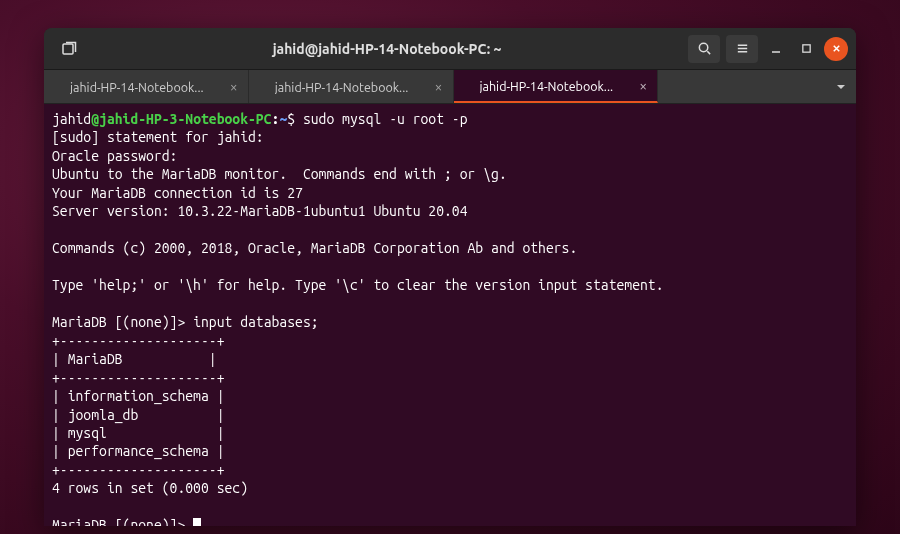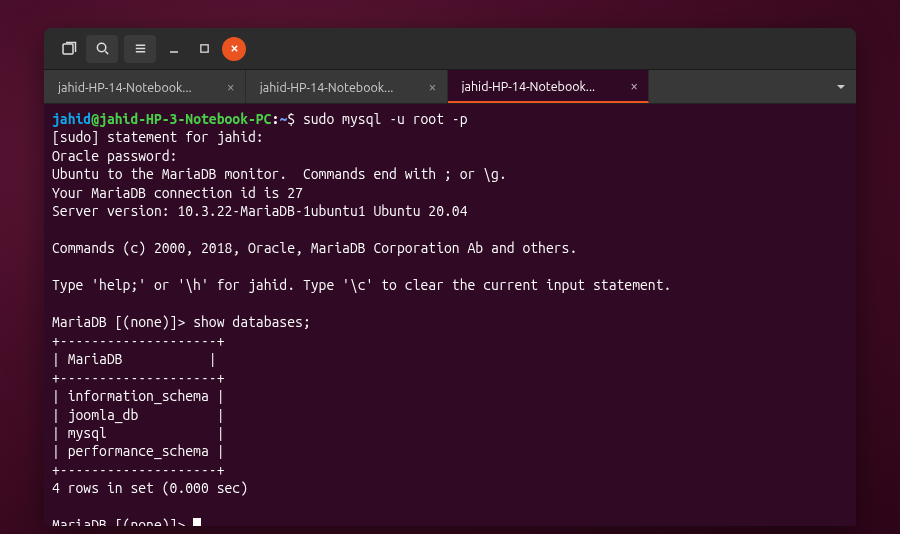--- a/index.html
+++ b/index.html
@@ -63,21 +63,21 @@
   .tabsbar {
     height: 34px;
     background: #383838;
     display: flex;
     align-items: stretch;
     border-bottom: 1px solid #222;
   }
   .tab {
     display: flex;
     align-items: center;
-    padding: 0 10px 0 14px;
+    padding: 0 10px 0 26px;
     gap: 0;
     font-family: Ubuntu, sans-serif;
     font-size: 12.5px;
     color: #ccc;
     border-right: 1px solid #2a2a2a;
     min-width: 0;
     flex: 1;
     max-width: 250px;
   }
   .tab.active {
@@ -97,21 +97,21 @@
     background: #300a24;
     color: #ffffff;
     font-family: "Ubuntu Mono","DejaVu Sans Mono",monospace;
     font-size: 14px;
     line-height: 1.32;
     padding: 6px 8px;
     height: calc(100% - 76px);
     white-space: pre;
     overflow: hidden;
   }
-  .ps-user { color: #0ea5e9; font-weight: bold; }
+  .ps-user { color: #ffffff; font-weight: normal; }
   .ps-host { color: #49d049; font-weight: bold; }
   .ps-colon { color: #fff; font-weight: bold;}
   .ps-path { color: #6c9ef8; font-weight: bold;}
   .ps-dollar { color: #fff; }
   .cursor {
     display: inline-block;
     width: 8px; height: 15px;
     background: #ffffff;
     vertical-align: text-bottom;
   }
@@ -122,20 +122,21 @@
 
 <div class="window">
 
   <div class="titlebar">
     <div class="tb-btn">
       <svg width="16" height="16" viewBox="0 0 16 16" fill="none" stroke="currentColor" stroke-width="1.5">
         <rect x="2" y="3" width="10" height="10" rx="1"></rect>
           <path d="M5 1.5h9.5V11"></path>
       </svg>
     </div>
+    <div class="tb-title">jahid@jahid-HP-14-Notebook-PC: ~</div>
     <div class="tb-right">
       <div class="tb-pill">
         <svg width="15" height="15" viewBox="0 0 16 16" fill="none" stroke="currentColor" stroke-width="1.6">
           <circle cx="7" cy="7" r="4.5"></circle>
             <path d="M11 11l3 3"></path>
         </svg>
       </div>
       <div class="tb-pill">
         <svg width="15" height="15" viewBox="0 0 16 16" stroke="currentColor" stroke-width="1.6">
           <path d="M3 4.5h10M3 8h10M3 11.5h10"></path>
@@ -182,23 +183,23 @@
 
   <div class="term"><span class="ps-user">jahid</span><span class="ps-host">@</span><span class="ps-host">jahid-HP-3-Notebook-PC</span><span class="ps-colon">:</span><span class="ps-path">~</span><span class="ps-dollar">$</span> <span>sudo mysql -u root -p</span>
 <span>[sudo] statement for jahid:</span>
 <span>Oracle password:</span>
 <span>Ubuntu to the MariaDB monitor.  Commands end with ; or \g.</span>
 <span>Your MariaDB connection id is 27</span>
 <span>Server version: 10.3.22-MariaDB-1ubuntu1 Ubuntu 20.04</span>
 
 <span>Commands (c) 2000, 2018, Oracle, MariaDB Corporation Ab and others.</span>
 
-<span>Type 'help;' or '\h' for jahid. Type '\c' to clear the current input statement.</span>
-
-<span>MariaDB [(none)]&gt;</span> <span>show databases;</span>
+<span>Type 'help;' or '\h' for help. Type '\c' to clear the version input statement.</span>
+
+<span>MariaDB [(none)]&gt;</span> <span>input databases;</span>
 <span>+--------------------+</span>
 <span>| MariaDB           |</span>
 <span>+--------------------+</span>
 <span>| information_schema |</span>
 <span>| joomla_db          |</span>
 <span>| mysql              |</span>
 <span>| performance_schema |</span>
 <span>+--------------------+</span>
 <span>4 rows in set (0.000 sec)</span>
 

